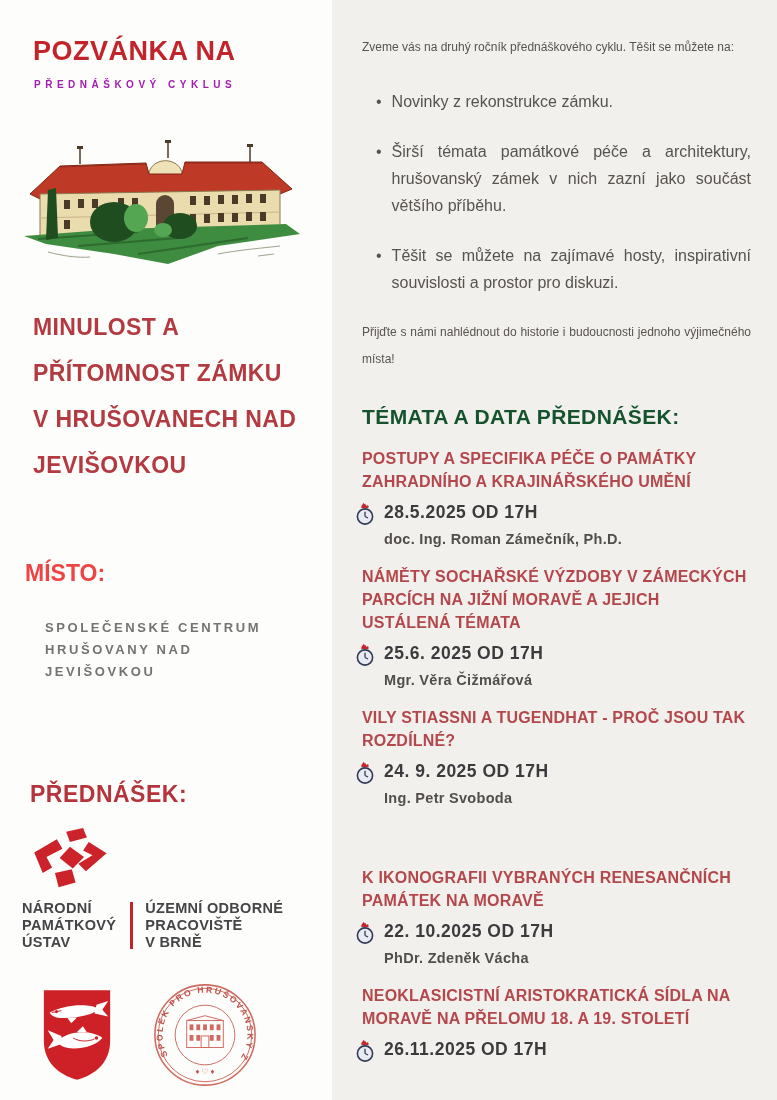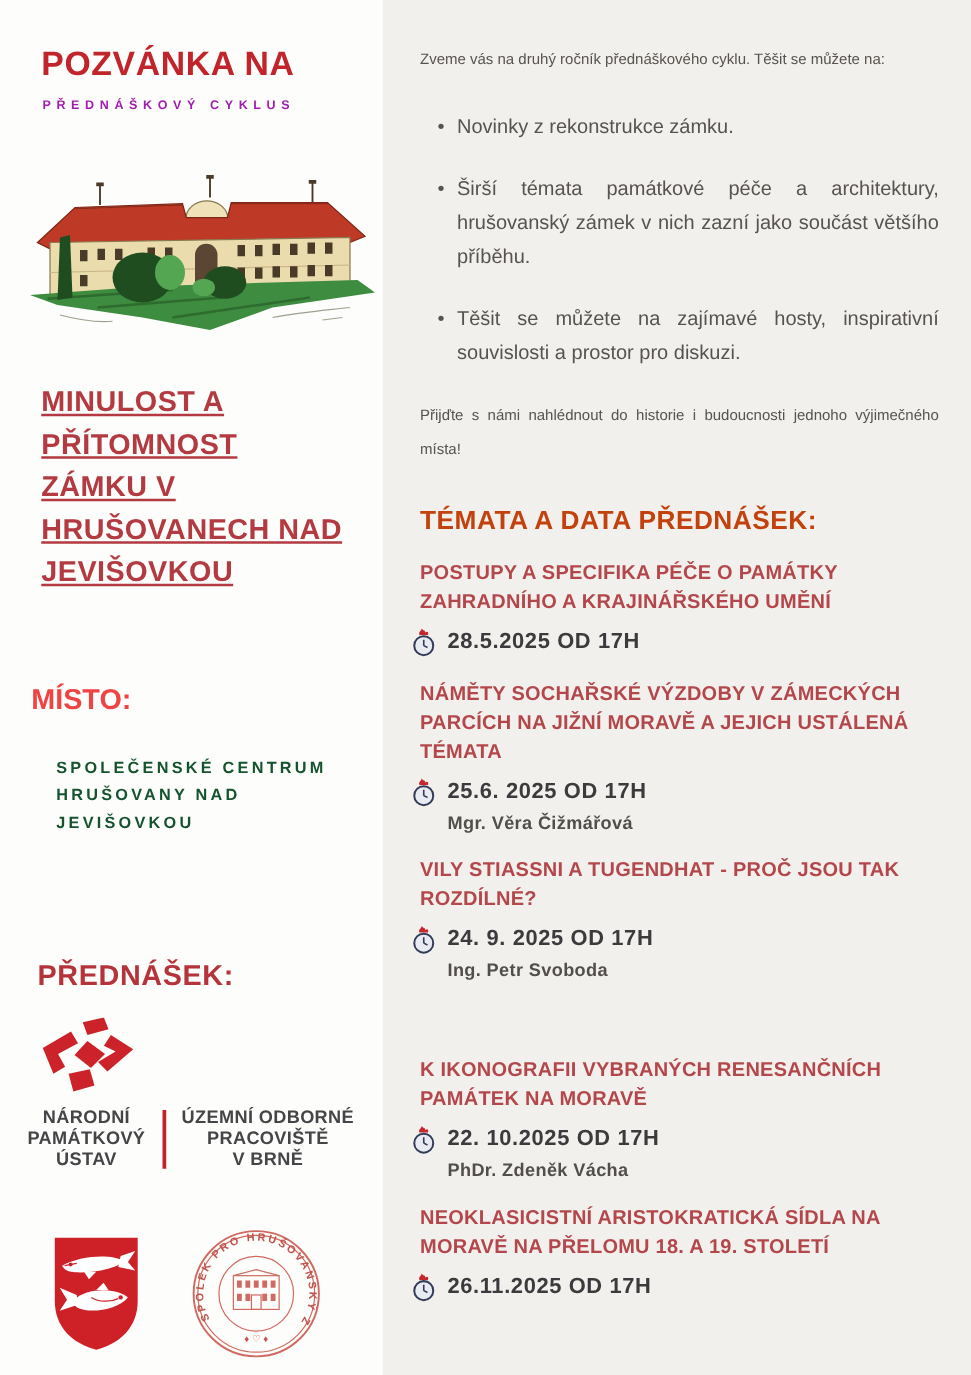--- a/index.html
+++ b/index.html
@@ -1,71 +1,71 @@
 <!DOCTYPE html>
 <html><head>
 <meta charset="utf-8">
 <style>
   html,body{margin:0;padding:0;}
   body{
     width:777px;height:1100px;overflow:hidden;
     font-family:"Liberation Sans",sans-serif;
     display:flex;background:#fdfdfb;
   }
-  .col-left{width:306px;box-sizing:border-box;background:#fdfdfb;position:relative;}
+  .col-left{width:332px;box-sizing:border-box;background:#fdfdfb;position:relative;}
   .col-right{flex:1;box-sizing:border-box;background:#f2f0ec;padding:34px 26px 0 30px;}
 
   
   .main-title{
     margin:36px 30px 0 33px;
     color:#c2242b;font-size:27px;font-weight:bold;letter-spacing:.5px;
   }
   .sub-title{
     margin:12px 30px 0 34px;
     color:#a21caf;font-size:10px;font-weight:bold;letter-spacing:4.5px;
   }
   .castle{margin:44px 0 0 18px;display:block;}
   .event-title{
     margin:38px 28px 16px 33px;
-    color:#b23a40;font-size:23px;font-weight:bold;line-height:34px;letter-spacing:.4px;text-decoration:underline;
+    color:#b23a40;font-size:23px;font-weight:bold;line-height:46px;letter-spacing:.4px;
   }
   .place-heading{
     margin:72px 0 0 25px;
     color:#ef4444;font-size:23px;font-weight:bold;
   }
   .place-text{
     margin:30px 40px 0 45px;
-    color:#14532d;font-size:13px;font-weight:bold;letter-spacing:2.6px;line-height:22px;
+    color:#737373;font-size:13px;font-weight:bold;letter-spacing:2.6px;line-height:22px;
   }
   .organizers-heading{
     margin:98px 0 0 30px;
     color:#b5343b;font-size:23px;font-weight:bold;letter-spacing:.5px;
   }
   .npu{margin:20px 0 0 22px;}
   .npu-mark{display:block;margin-left:4px;}
-  .npu-text-row{display:flex;align-items:stretch;margin-top:10px;text-align:center;}
+  .npu-text-row{display:flex;align-items:stretch;margin-top:10px;}
   .npu-col{color:#454548;font-size:14.5px;font-weight:bold;line-height:17px;letter-spacing:.3px;}
   .npu-divider{width:3px;background:#c2242b;margin:2px 12px 2px 14px;}
   .logos-row{position:absolute;left:38px;top:982px;display:flex;align-items:center;gap:36px;}
 
   
   .intro,.outro{
     color:#57534f;font-size:12px;line-height:27px;text-align:justify;margin:0;
   }
   .bullet-list{list-style:none;margin:27px 0 0 0;padding:0 0 0 14px;}
   .bullet-list li{
     display:flex;gap:10px;
     color:#57534f;font-size:16px;line-height:27px;margin-bottom:23px;
   }
   .bullet-list li .bullet{flex:0 0 auto;color:#57534f;}
   .bullet-list li .b-text{text-align:justify;}
   .outro{margin-top:3px;}
   .schedule-heading{
     margin:32px 0 0 0;
-    color:#c2410c;font-size:21px;font-weight:bold;letter-spacing:.4px;
+    color:#14532d;font-size:21px;font-weight:bold;letter-spacing:.4px;
   }
   .lecture{margin-top:18px;}
   .lecture.gap-lg{margin-top:60px;}
   .lecture-title{
     color:#b4474c;font-size:16px;font-weight:bold;line-height:23px;letter-spacing:.2px;margin:0;
   }
   .date-row{display:flex;align-items:flex-start;gap:9px;margin:9px 0 0 -6px;}
   .clock-icon{flex:0 0 auto;display:block;}
   .date-text{color:#3b3b3d;font-size:17.5px;font-weight:bold;letter-spacing:.5px;}
   .speaker{margin:5px 0 0 22px;color:#514e4b;font-size:14.5px;font-weight:bold;letter-spacing:.3px;}
@@ -256,20 +256,21 @@
     <p class="lecture-title">POSTUPY A SPECIFIKA PÉČE O PAMÁTKY ZAHRADNÍHO A KRAJINÁŘSKÉHO UMĚNÍ</p>
     <div class="date-row">
       <svg class="clock-icon" width="19" height="24" viewBox="0 0 19 24">
         <path d="M5.5,6 C4.8,3 6.8,3.2 7.4,0.8 C8.6,3 10.4,1.8 10.2,4 C11.8,2.6 13.2,3.6 12.4,6 Z" fill="#c4272e"></path>
         <circle cx="9" cy="14.5" r="7.6" fill="#e8ebf2" stroke="#323b57" stroke-width="1.6"></circle>
         <line x1="9" y1="14.5" x2="9" y2="9.8" stroke="#323b57" stroke-width="1.3"></line>
         <line x1="9" y1="14.5" x2="12" y2="16" stroke="#323b57" stroke-width="1.3"></line>
       </svg>
       <span class="date-text">28.5.2025 OD 17H</span>
     </div>
+    <div class="speaker">doc. Ing. Roman Zámečník, Ph.D.</div>
   </div>
 
   <div class="lecture">
     <p class="lecture-title">NÁMĚTY SOCHAŘSKÉ VÝZDOBY V ZÁMECKÝCH PARCÍCH NA JIŽNÍ MORAVĚ A JEJICH USTÁLENÁ TÉMATA</p>
     <div class="date-row">
       <svg class="clock-icon" width="19" height="24" viewBox="0 0 19 24">
         <path d="M5.5,6 C4.8,3 6.8,3.2 7.4,0.8 C8.6,3 10.4,1.8 10.2,4 C11.8,2.6 13.2,3.6 12.4,6 Z" fill="#c4272e"></path>
         <circle cx="9" cy="14.5" r="7.6" fill="#e8ebf2" stroke="#323b57" stroke-width="1.6"></circle>
         <line x1="9" y1="14.5" x2="9" y2="9.8" stroke="#323b57" stroke-width="1.3"></line>
         <line x1="9" y1="14.5" x2="12" y2="16" stroke="#323b57" stroke-width="1.3"></line>

